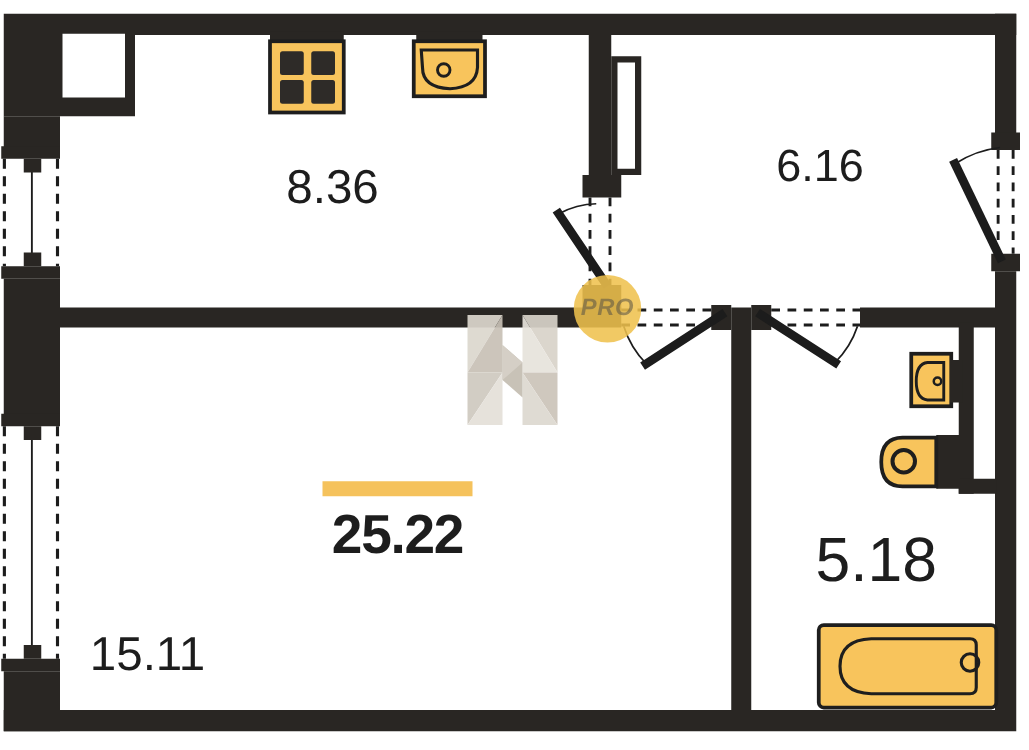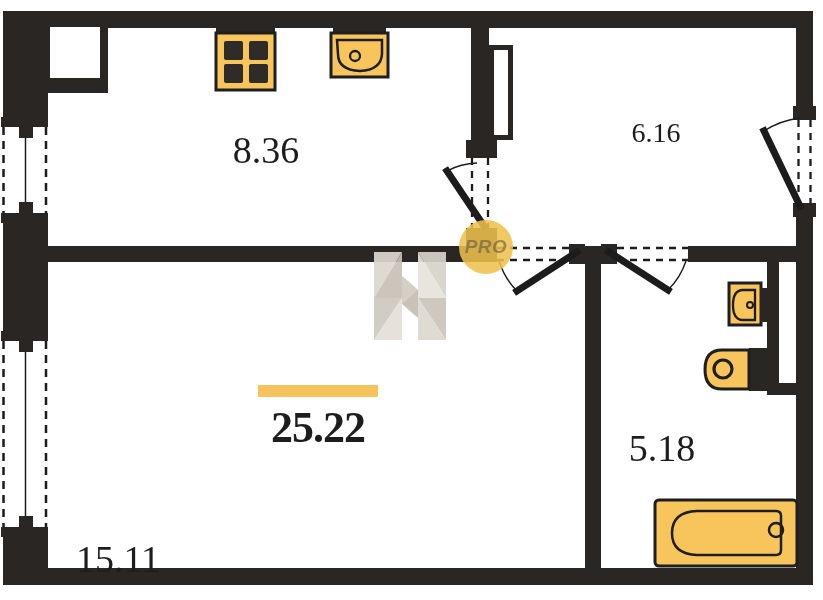--- a/index.html
+++ b/index.html
@@ -8,29 +8,29 @@
     width:823px;height:600px;
     background:#ffffff;
     overflow:hidden;
     font-family:"Liberation Sans", sans-serif;
   }
   .stage svg{position:absolute;left:0;top:0;}
   .area-label{
     position:absolute;
     transform:translate(-50%,-50%);
     color:#1d1d1d;
-    font-family:Liberation Serif, serif;
+    font-family:Liberation Sans, sans-serif;
     white-space:nowrap;
     line-height:1;
     user-select:none;
   }
   .lbl-kitchen{left:266px;top:150px;font-size:38px;}
-  .lbl-hallway{left:656px;top:133px;font-size:28px;}
-  .lbl-living{left:118px;top:559px;font-size:38px;}
-  .lbl-bath{left:662px;top:448px;font-size:38px;}
+  .lbl-hallway{left:656px;top:133px;font-size:36px;}
+  .lbl-living{left:118px;top:524px;font-size:38px;}
+  .lbl-bath{left:701px;top:448px;font-size:50px;}
   .lbl-total{
     left:318px;top:428px;
     font-size:44px;font-weight:bold;letter-spacing:-1px;
   }
   .total-bar{
     position:absolute;
     left:258px;top:385px;width:120px;height:12px;
     background:#F5C25C;
   }
   .pro-text{

